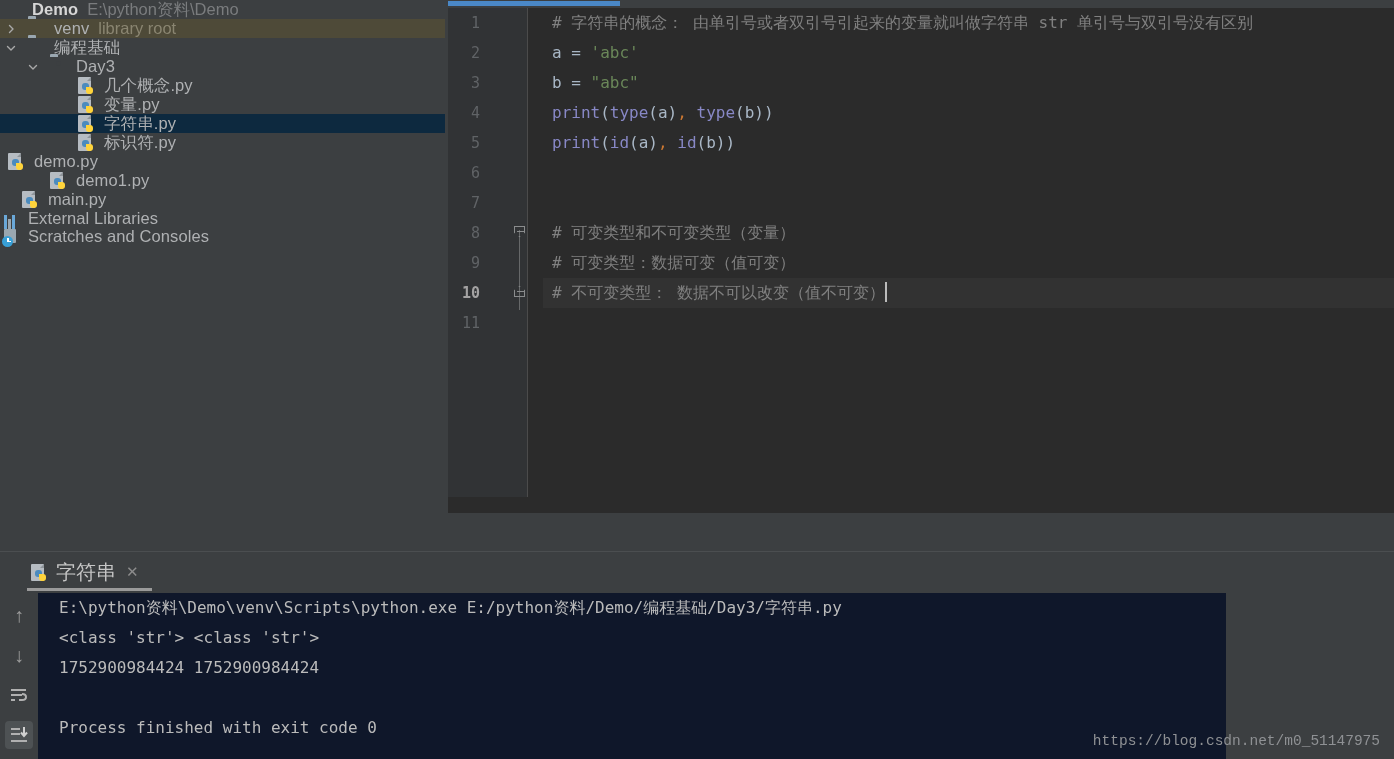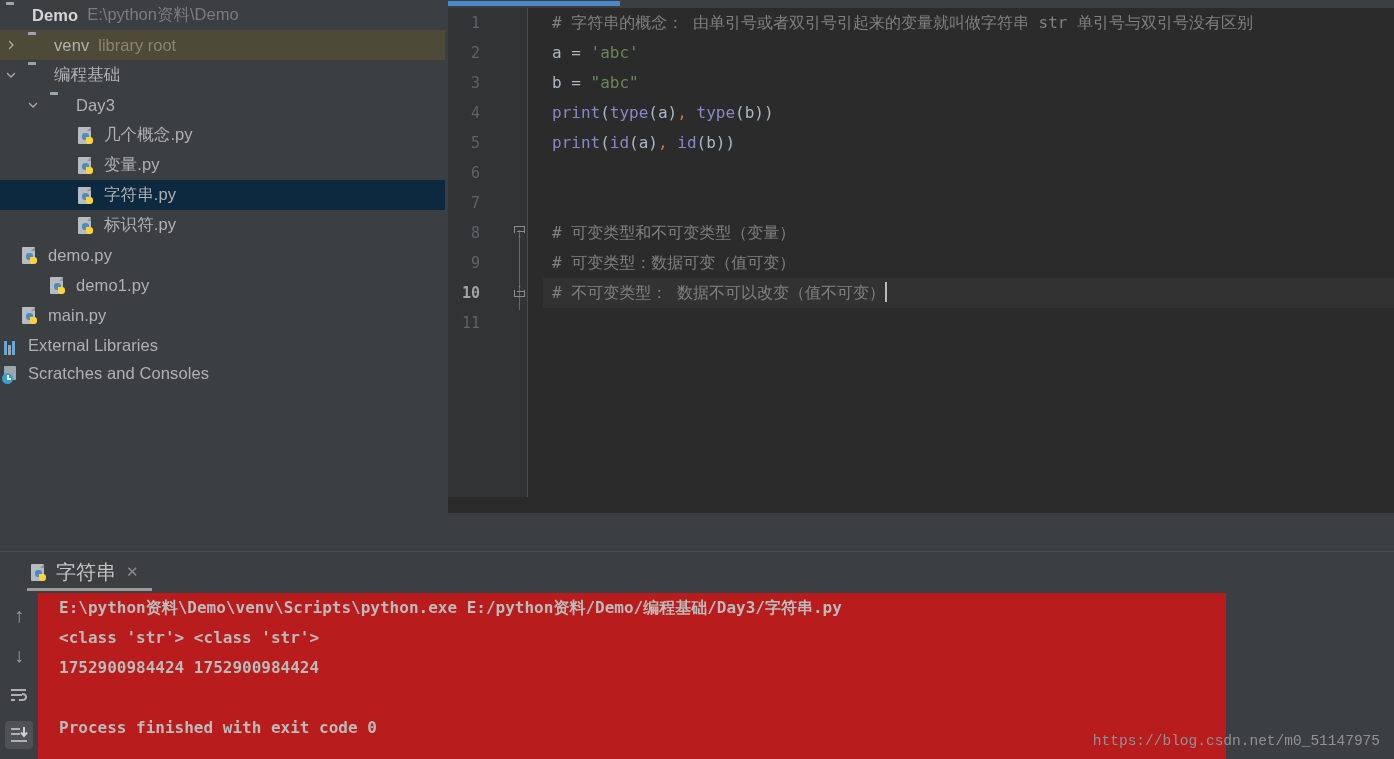--- a/index.html
+++ b/index.html
@@ -13,21 +13,21 @@
 
   
   #project-tree {
     position: absolute; left: 0; top: 0;
     width: 445px; height: 551px;
     background: #3c3f41;
     overflow: hidden;
   }
   .tree-row {
     position: relative;
-    height: 30px;
+    height: 19px;
     display: flex; align-items: center;
     white-space: nowrap;
     font-size: 16.5px;
     color: #afb1b3;
   }
   .tree-row.selected { background: #0d293f; }
   .tree-row.hover-row { background: #4e4a38; }
   .tree-row .chev {
     position: absolute;
     width: 18px; height: 18px;
@@ -251,22 +251,21 @@
   }
   .ctool {
     position: absolute; left: 5px;
     width: 28px; height: 28px;
     display: flex; align-items: center; justify-content: center;
   }
   .ctool.active { background: #4e5254; border-radius: 4px; }
   #console-body {
     position: absolute; left: 38px; top: 42px;
     width: 1188px; height: 166px;
-    background: #b91c1c;
-    font-weight: bold;
+    background: #0f172a;
   }
   .out-line {
     height: 30px; line-height: 30px;
     padding-left: 21px;
     white-space: pre;
     font-family: "DejaVu Sans Mono", monospace;
     font-size: 16px;
     color: #bbbbbb;
   }
   #watermark {
@@ -364,21 +363,21 @@
         <span style="display: flex; align-items: center; margin-left: 78px;">
           <span class="ic py-ic">
             <span class="sheet"></span>
             <span class="snakeA"></span>
             <span class="snakeB"></span>
           </span>
           <span class="label">标识符.py</span>
         </span>
       </div>
       <div class="tree-row">
-        <span style="display: flex; align-items: center; margin-left: 22px;">
+        <span style="display: flex; align-items: center; margin-left: 8px;">
           <span class="ic py-ic">
             <span class="sheet"></span>
             <span class="snakeA"></span>
             <span class="snakeB"></span>
           </span>
           <span class="label">demo.py</span>
         </span>
       </div>
       <div class="tree-row">
         <span style="display: flex; align-items: center; margin-left: 22px; padding-left: 28px;">

